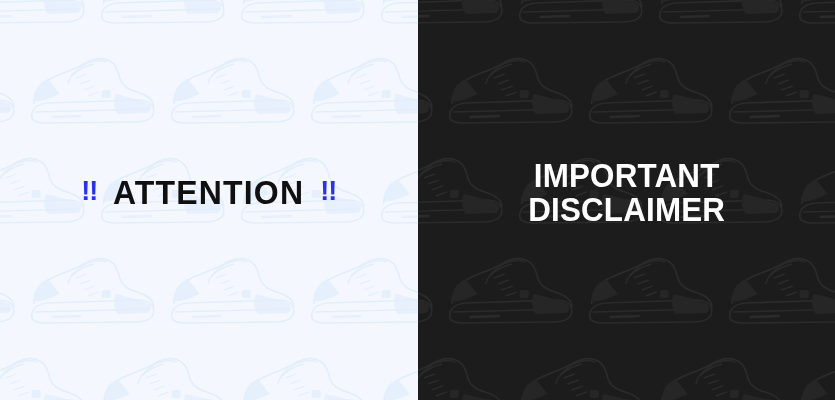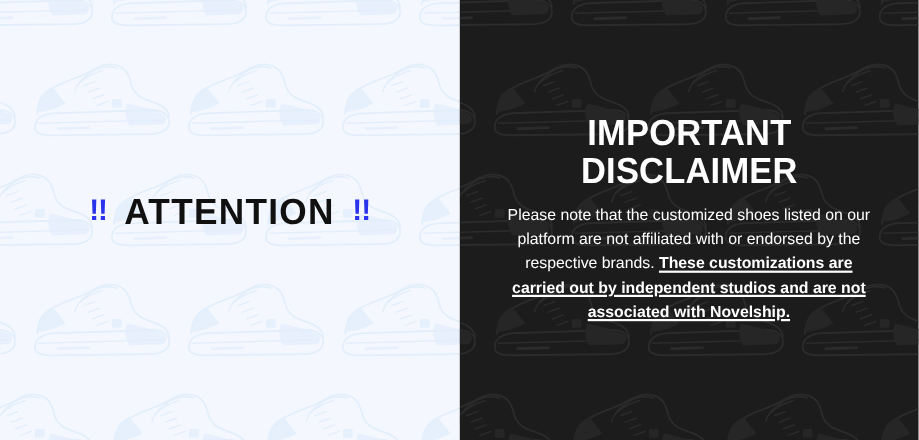--- a/index.html
+++ b/index.html
@@ -267,18 +267,17 @@
       </svg>
     </div>
 
     <div class="content content-dark">
 
       <h2 class="heading-dark">
         <span class="hl">IMPORTANT</span>
         <span class="hl">DISCLAIMER</span>
       </h2>
 
-      <p class="body-copy body-dark"><span>Please note that the customized shoes listed on our platform are not affiliated with or endorsed by the respective brands. </span><span class="emph">These customizations are carried out by independent studios and are not associated with Novelship.</span></p>
 
     </div>
   </section>
 
 </div>
 
 </body></html>

